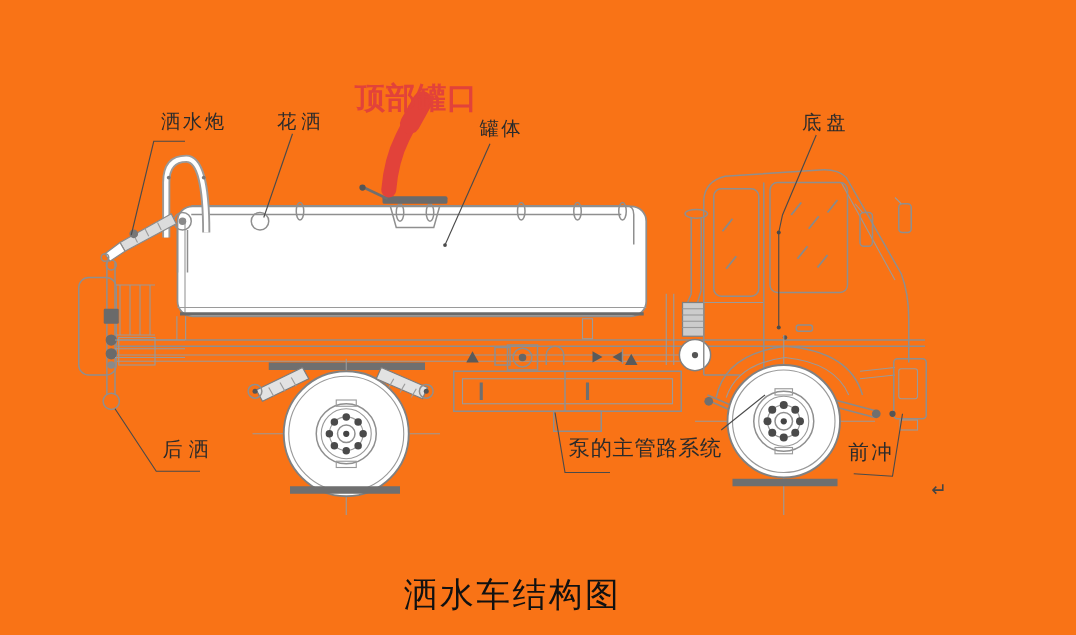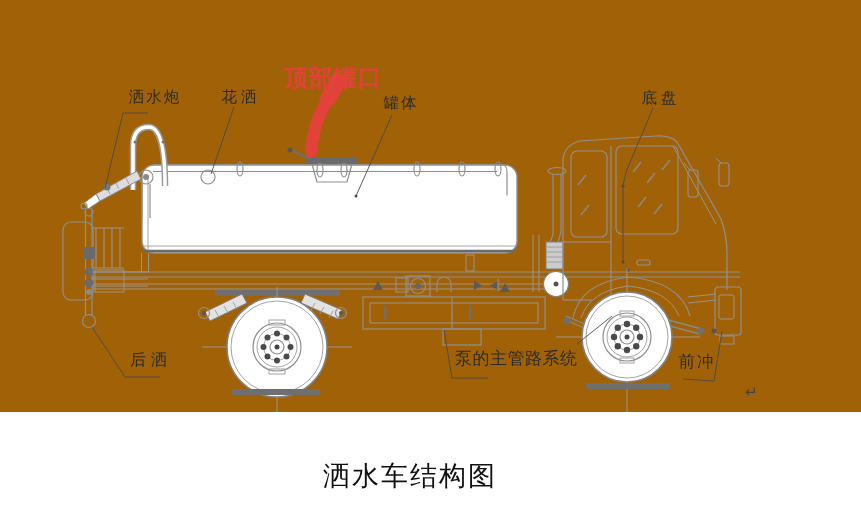--- a/index.html
+++ b/index.html
@@ -1,17 +1,17 @@
 <!DOCTYPE html>
 <html><head>
 <meta charset="utf-8">
 <style>
   html,body{margin:0;padding:0;background:#ffffff;}
   body{width:861px;height:508px;overflow:hidden;font-family:"Liberation Sans",sans-serif;}
-  .page{position:relative;width:861px;height:412px;background:#a16207;}
+  .page{position:relative;width:861px;height:508px;background:#f97316;}
   svg{display:block;}
   .lbl{font-family:"Liberation Sans",sans-serif;fill:#2b2b2b;}
   .ln{stroke:#8f8f8f;stroke-width:1.2;fill:none;}
   .thin{stroke:#9a9a9a;stroke-width:0.9;fill:none;}
   .dk{fill:#6f6f6f;stroke:none;}
   .leader{stroke:#4a4a4a;stroke-width:0.9;fill:none;}
 </style>
 </head>
 <body>
 

